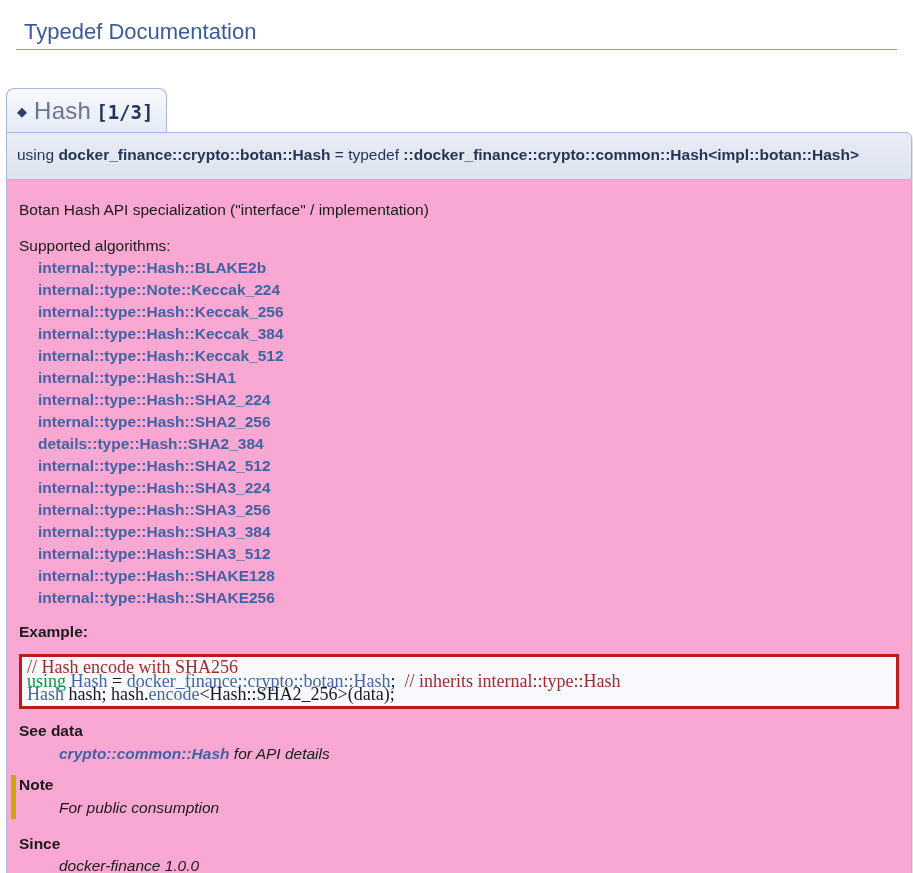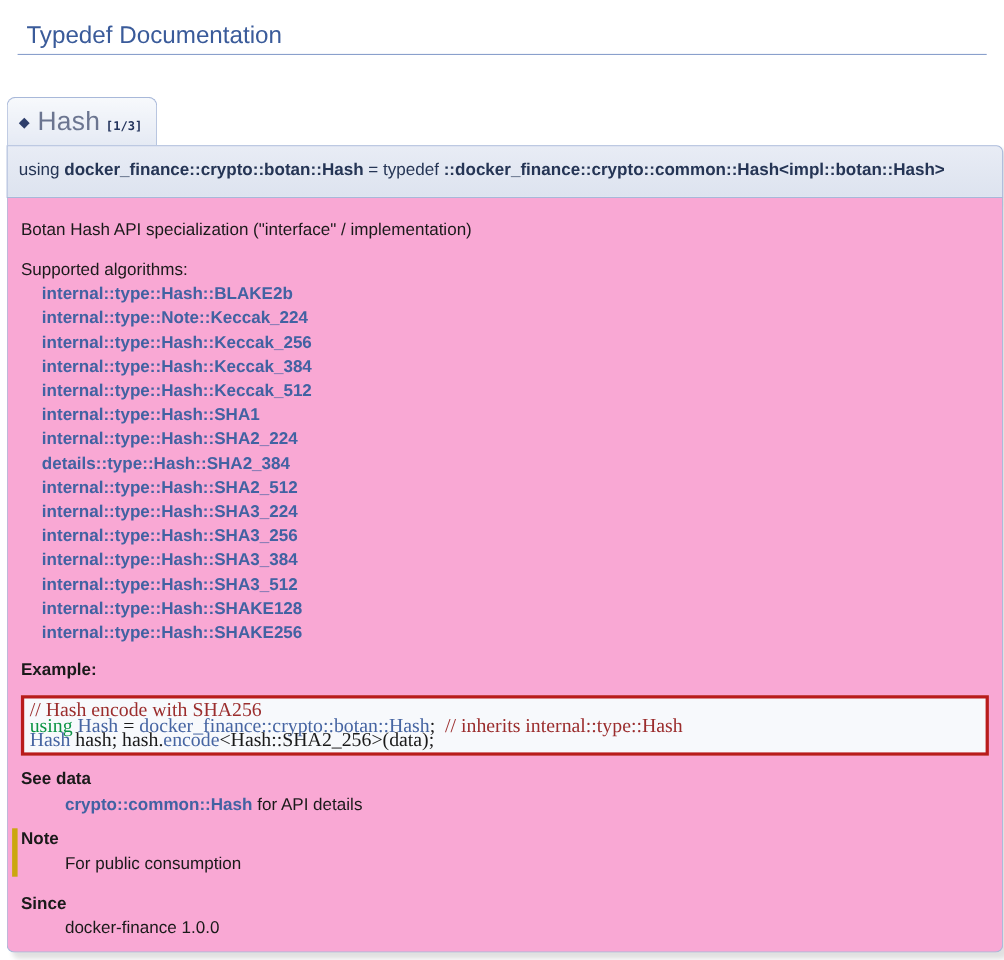--- a/index.html
+++ b/index.html
@@ -25,21 +25,21 @@
   .memtitle {
     display: block; width: max-content;
     padding: 6px 13px 5px 10px;
     background: linear-gradient(#F7F9FC, #E5EAF4);
     border: 1px solid #A8B8D9; border-bottom: none;
     border-radius: 8px 8px 0 0;
     white-space: nowrap;
   }
   .permalink  { font-size: 13px; color: #2E3E6B; margin-right: 7px; vertical-align: 3px; }
   .memtitle-name  { font-size: 24px; font-weight: 300; color: #6B7590; letter-spacing: 0.3px; }
-  .memtitle-index { font-family: "DejaVu Sans Mono", monospace; font-size: 11px; font-weight: bold; color: #22335C; margin-left: 5px; }
+  .memtitle-index { font-family: "DejaVu Sans Mono", monospace; font-size: 19px; font-weight: bold; color: #22335C; margin-left: 5px; }
 
   .memproto {
     border: 1px solid #A8B8D9;
     border-top-right-radius: 6px;
     padding: 12px 10px 13px;
     background: linear-gradient(#E8ECF5, #DDE3EF);
     color: #253555;
     white-space: pre; overflow: hidden;
     box-shadow: 5px 5px 5px rgba(0,0,0,0.12);
   }
@@ -53,21 +53,21 @@
     box-shadow: 5px 5px 5px rgba(0,0,0,0.12);
   }
   .memdoc p { margin: 14px 0 0; }
   .memdoc p + p { margin-top: 15px; }
 
   .algo-list { margin: 0 0 0 19px; }
   .algo-link { line-height: 22px; font-weight: bold; color: #4262A2; cursor: pointer; }
 
   dl { margin: 0; }
   dt { font-weight: bold; }
-  dd { margin: 2px 0 0 40px; }
+  dd { margin: 2px 0 0 40px; font-style: italic; }
 
   .section-example { margin: 13px 0 0; }
 
   .fragment {
     margin: 11px 0 0;
     border: 3px solid #b91c1c;
     background: #F7F9FC;
     padding: 4px 5px;
     font-family: Liberation Serif, serif;
     font-size: 18px; line-height: 13.6px;
@@ -110,20 +110,21 @@
       <p>Supported algorithms:</p>
 
       <div class="algo-list">
           <div class="algo-link">internal::type::Hash::BLAKE2b</div>
           <div class="algo-link">internal::type::Note::Keccak_224</div>
           <div class="algo-link">internal::type::Hash::Keccak_256</div>
           <div class="algo-link">internal::type::Hash::Keccak_384</div>
           <div class="algo-link">internal::type::Hash::Keccak_512</div>
           <div class="algo-link">internal::type::Hash::SHA1</div>
           <div class="algo-link">internal::type::Hash::SHA2_224</div>
+          <div class="algo-link">internal::type::Hash::SHA2_256</div>
           <div class="algo-link">details::type::Hash::SHA2_384</div>
           <div class="algo-link">internal::type::Hash::SHA2_512</div>
           <div class="algo-link">internal::type::Hash::SHA3_224</div>
           <div class="algo-link">internal::type::Hash::SHA3_256</div>
           <div class="algo-link">internal::type::Hash::SHA3_384</div>
           <div class="algo-link">internal::type::Hash::SHA3_512</div>
           <div class="algo-link">internal::type::Hash::SHAKE128</div>
           <div class="algo-link">internal::type::Hash::SHAKE256</div>
         </div>
 

